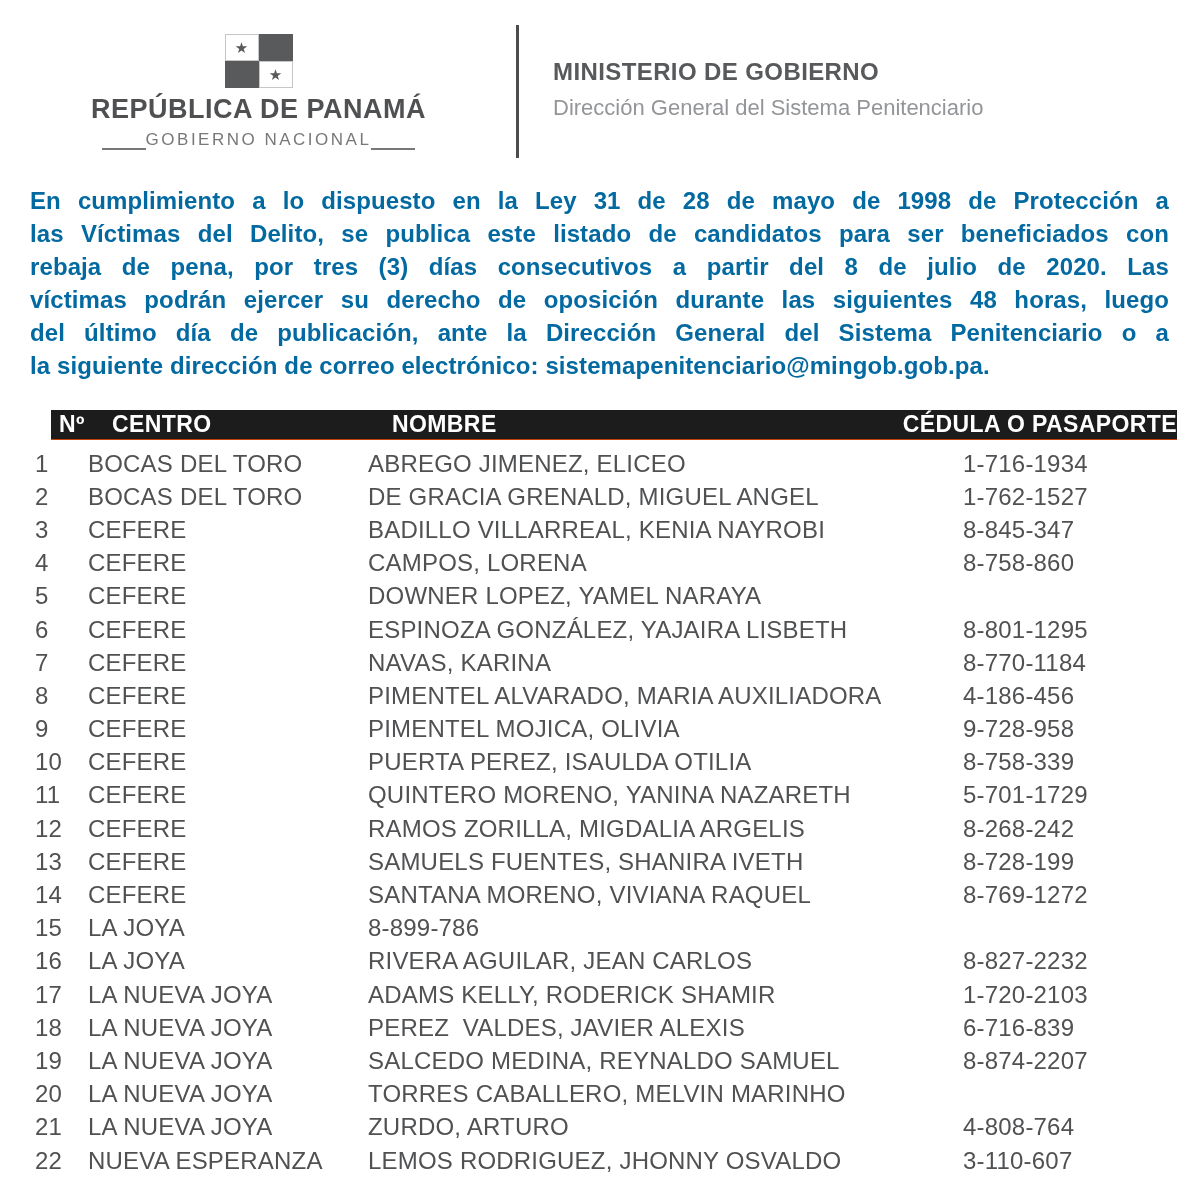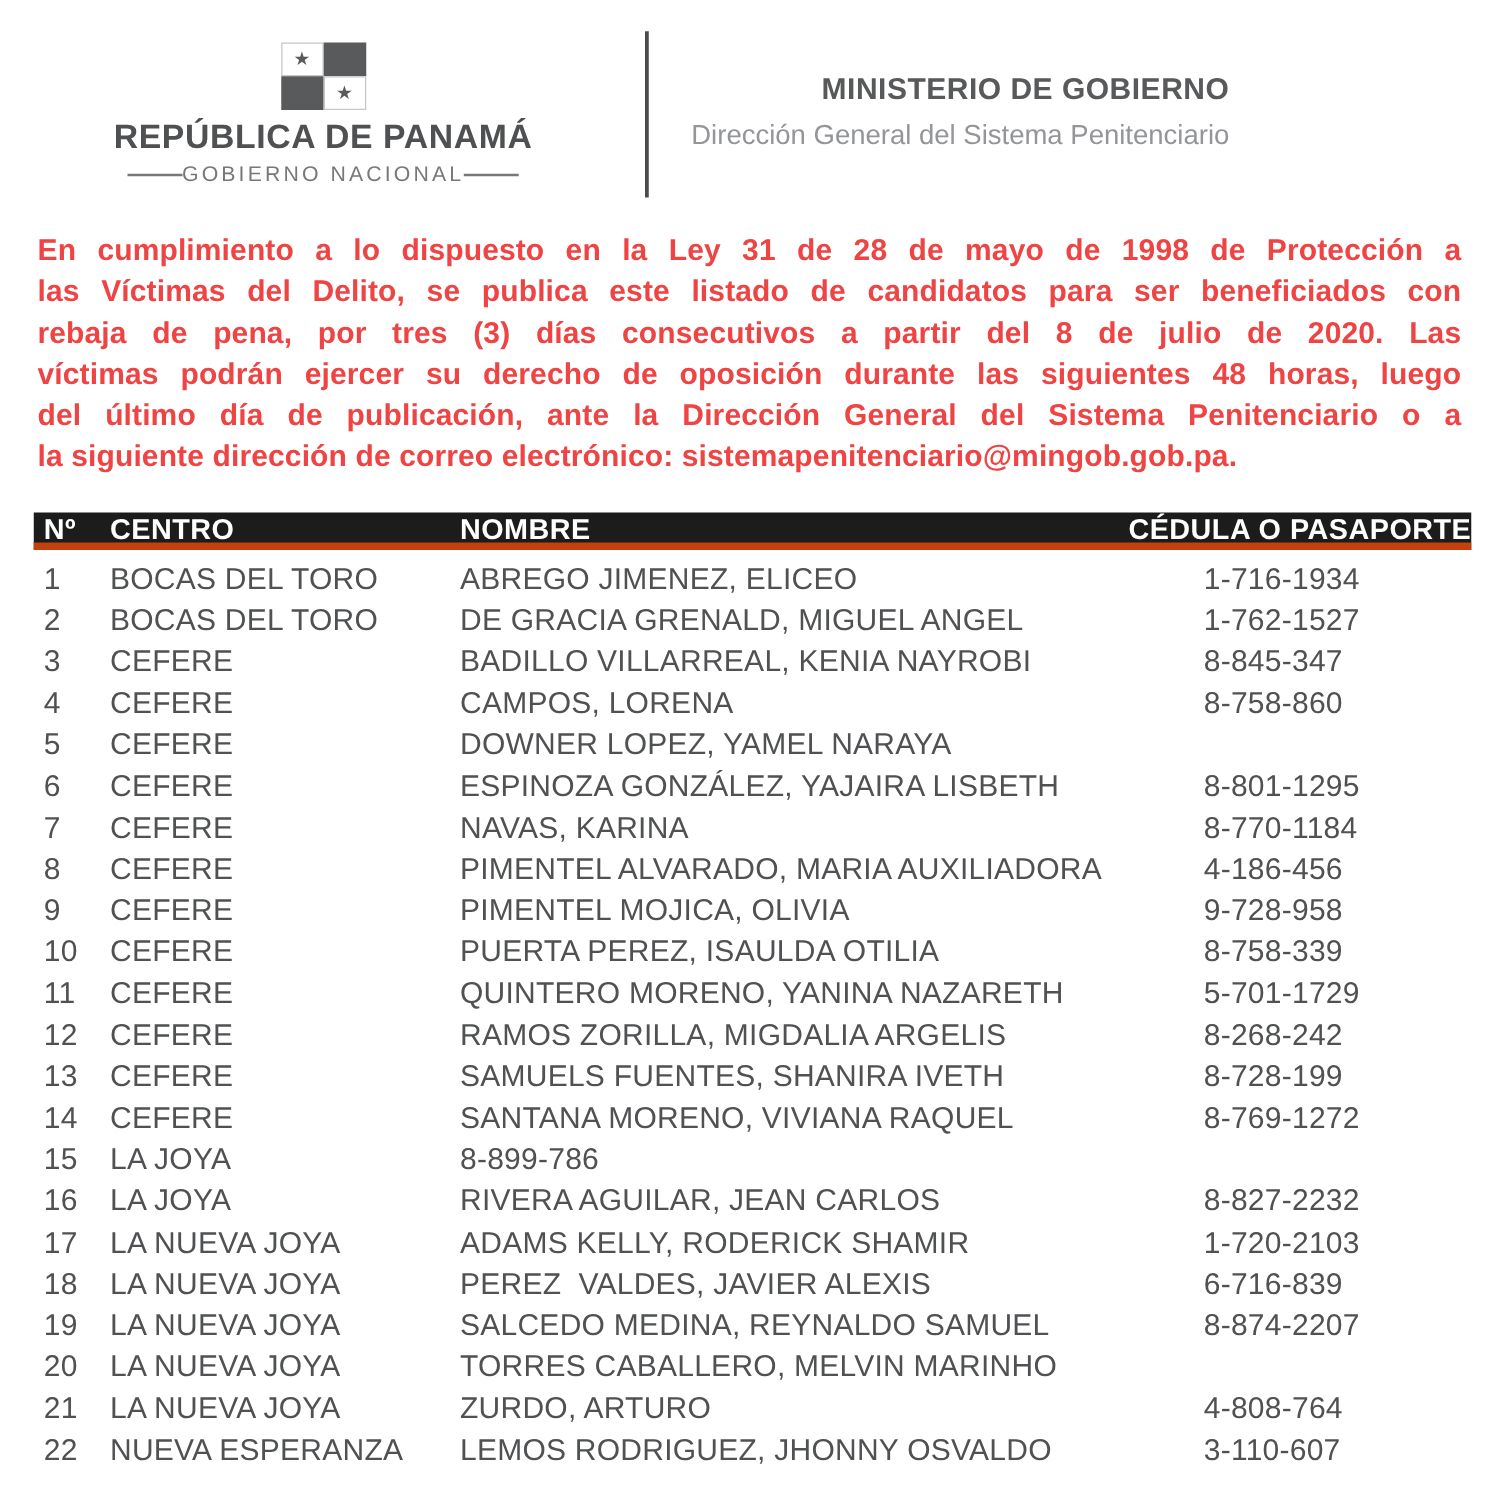--- a/index.html
+++ b/index.html
@@ -39,74 +39,75 @@
 
   .republic {
     margin-top: 6px;
     font-size: 27px;
     font-weight: bold;
     letter-spacing: 0.5px;
     color: #4f5052;
   }
   .gob-nac {
     margin-top: 5px;
-    display: flex; align-items: center; 
+    display: flex; align-items: flex-end; 
     color: #77787a;
   }
   .gob-nac .dash { width: 44px; height: 2px; background: #77787a; }
   .gob-nac .txt { font-size: 17px; letter-spacing: 2.5px; }
 
   .v-divider {
     position: absolute;
     left: 516px; top: 25px;
     width: 3px; height: 133px;
     background: #4c4c4c;
   }
 
-  .ministry-block { position: absolute; left: 553px; top: 58px; text-align: right; }
+  .ministry-block { position: absolute; left: 553px; top: 58px; }
   .ministry-title {
     font-size: 24px;
     font-weight: bold;
     letter-spacing: 0.4px;
     color: #58595b;
   }
   .ministry-sub {
     margin-top: 9px;
     font-size: 22px;
     color: #939598;
   }
 
   
   .notice {
     margin: 12px 31px 0 30px;
     font-size: 24px;
     font-weight: bold;
     line-height: 33px;
-    color: #ef4444;
+    color: #0369a1;
     letter-spacing: 0.1px;
   }
   .notice-line { text-align: justify; text-align-last: justify; white-space: normal; }
   .notice-line.last { text-align-last: left; }
 
   
   .table-wrap { margin: 28px 23px 0 27px; width: 1150px; }
 
   .table-header {
     display: grid;
     grid-template-columns: 53px 280px 1fr auto;
     align-items: center;
     box-sizing: border-box;
     height: 30px;
     padding-left: 8px;
     background: #1c1c1c;
-    border-bottom: 6px solid #c2410c;
+    border-bottom: 1px solid #c2410c;
     color: #ffffff;
     font-size: 23px;
     font-weight: bold;
     letter-spacing: 0.4px;
+    margin-left: 24px;
   }
   .table-header .hc { white-space: nowrap; }
   .table-header .hc.cedula { text-align: right; }
 
   .table-body { margin-top: 7px; }
   .row {
     display: grid;
     grid-template-columns: 53px 280px 595px 1fr;
     align-items: center;
     box-sizing: border-box;

